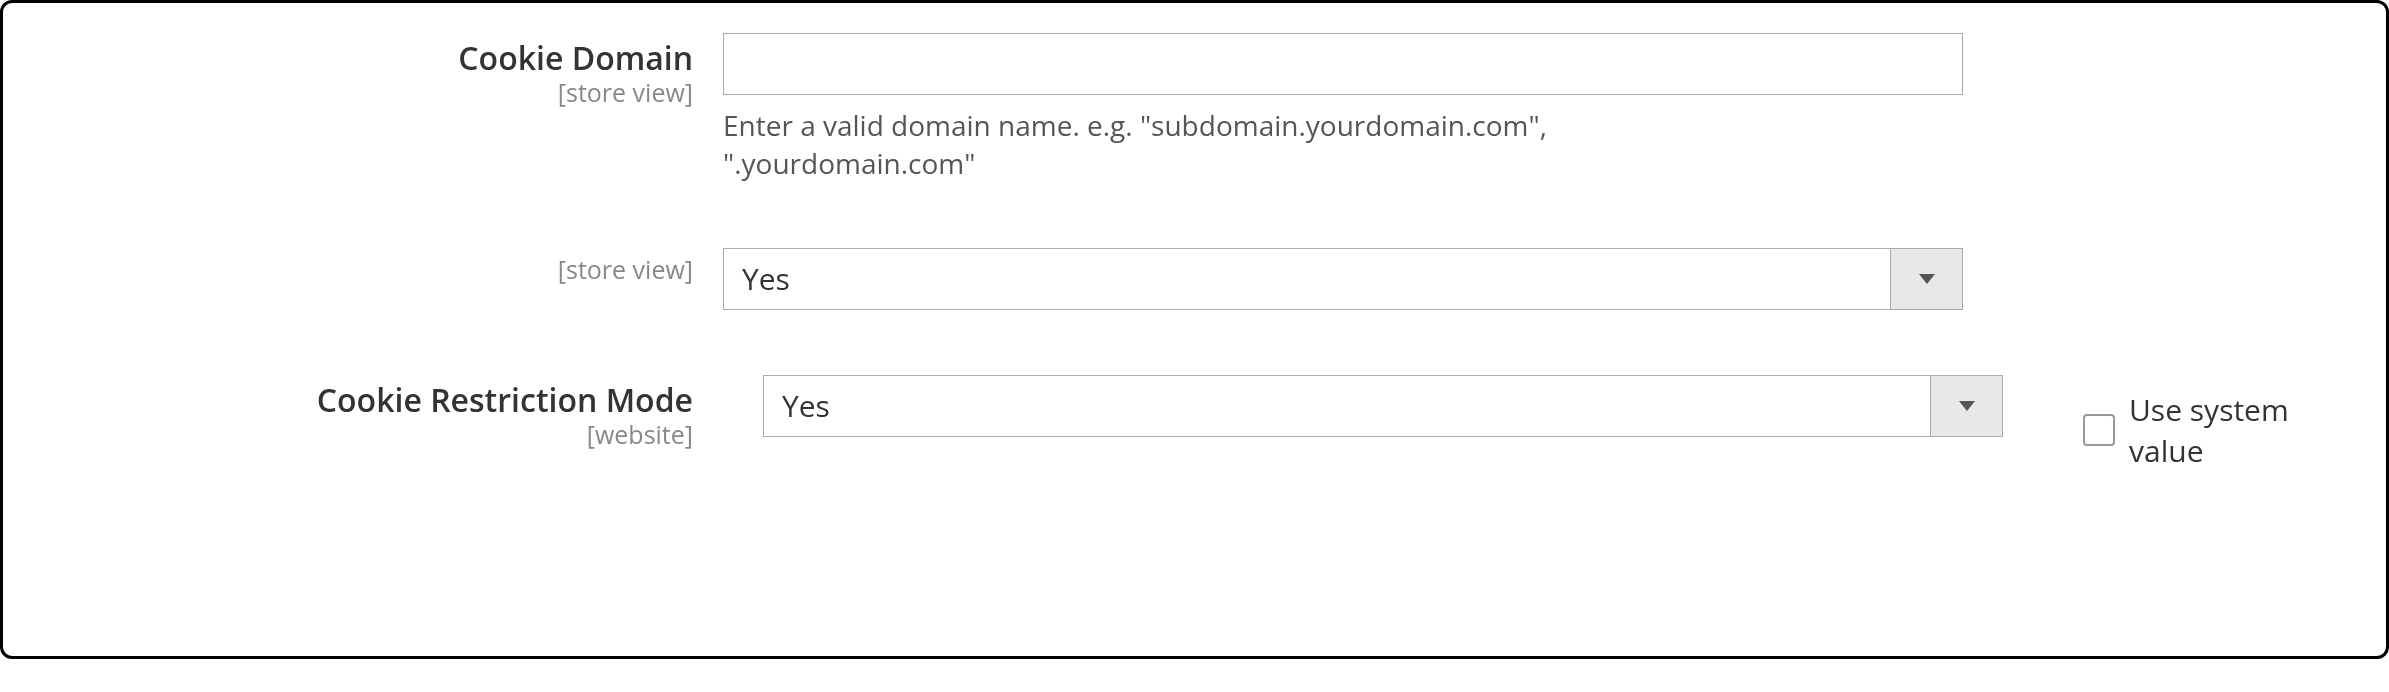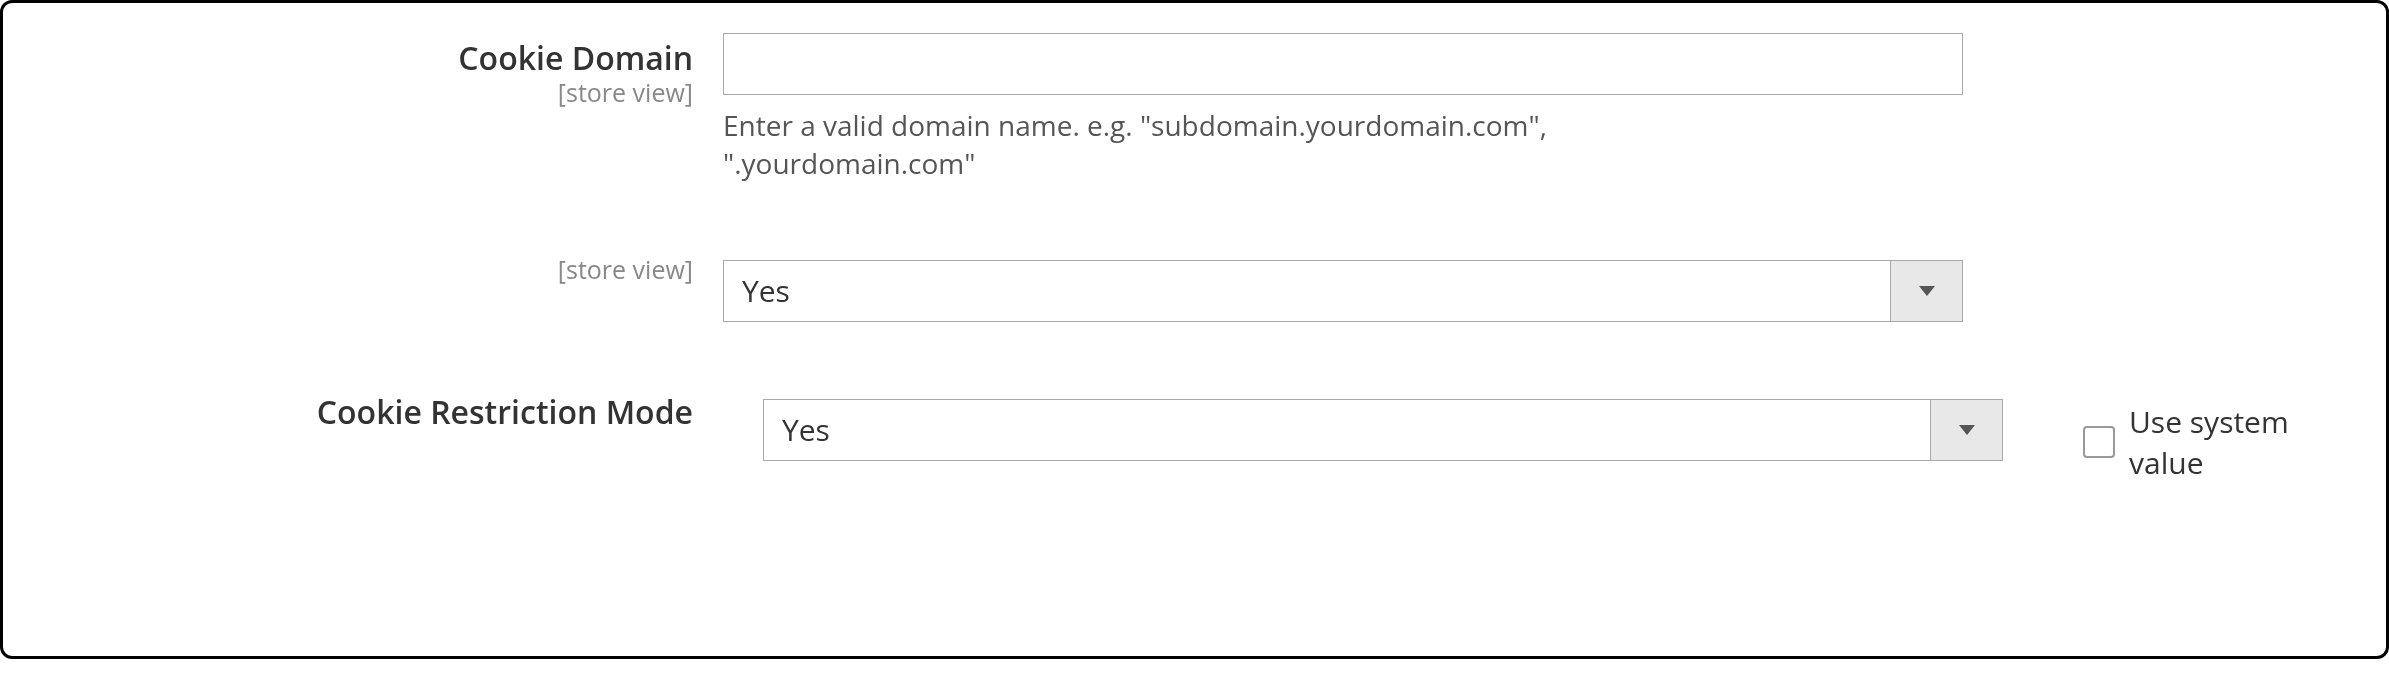--- a/index.html
+++ b/index.html
@@ -65,21 +65,20 @@
     font-family: inherit;
   }
   .select-wrap {
     position: relative;
     width: 100%;
     height: 62px;
     border: 1.5px solid #aaa;
     background: #fff;
     display: flex;
     align-items: center;
-    margin-top: 12px;
   }
   .select-value {
     font-size: 30px;
     color: #333;
     padding: 0 18px;
     flex: 1;
   }
   .select-arrow-box {
     width: 72px;
     height: 100%;
@@ -153,20 +152,21 @@
               <polygon points="0,0 16,0 8,10" fill="#555"></polygon>
             </svg>
         </span>
       </div>
     </div>
   </div>
 
   <div class="form-row">
     <div class="label-col">
       <span class="label-main">Cookie Restriction Mode</span>
+      <span class="label-scope">[website]</span>
     </div>
     <div class="control-col">
       <div class="select-wrap">
         <span class="select-value">Yes</span>
         <span class="select-arrow-box">
           <svg viewBox="0 0 16 10">
               <polygon points="0,0 16,0 8,10" fill="#555"></polygon>
             </svg>
         </span>
       </div>

